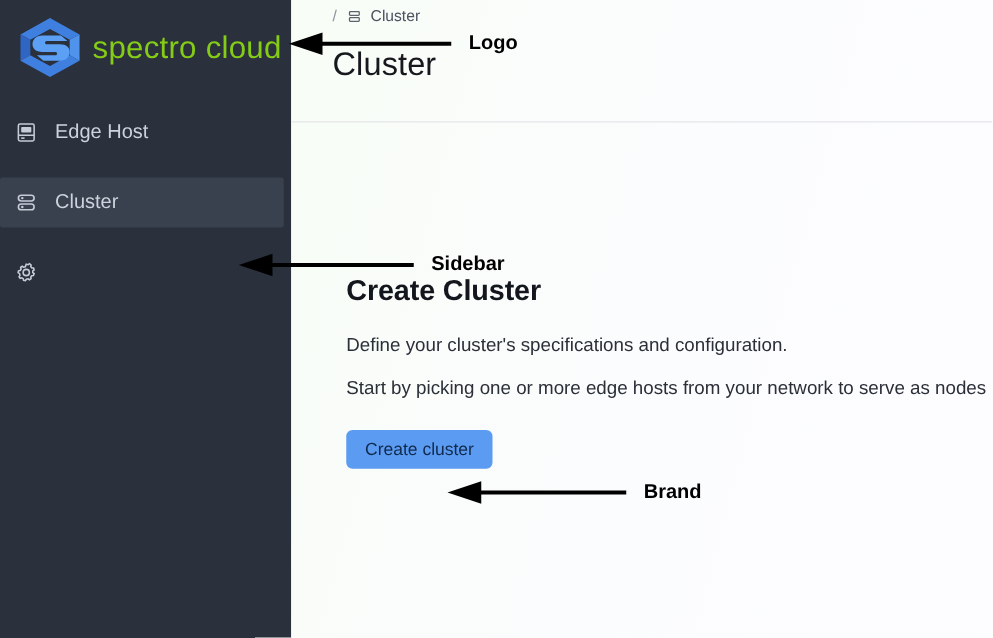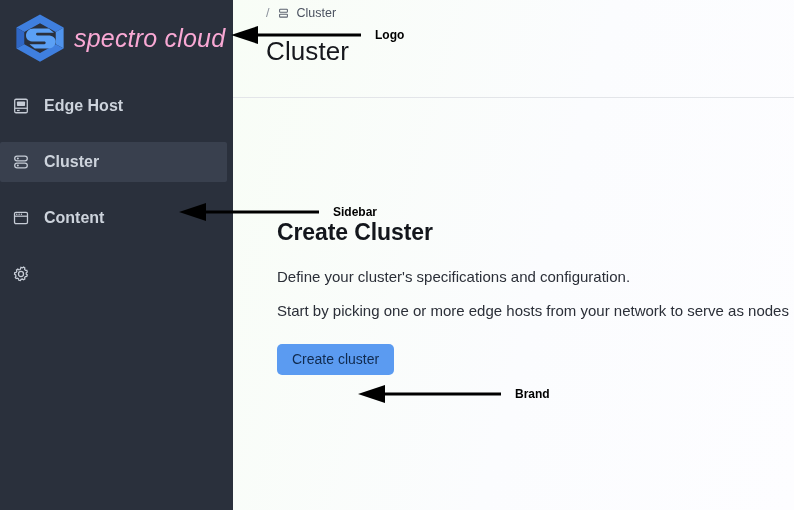--- a/index.html
+++ b/index.html
@@ -37,31 +37,29 @@
     padding-left: 12px;
     box-sizing: border-box;
   }
   .logo-mark {
     width: 56px;
     height: 56px;
     flex: 0 0 56px;
     display: block;
   }
   .logo-text {
-    color: #f9a8d4;
+    color: #84cc16;
     font-size: 25px;
     letter-spacing: 0.2px;
     margin-left: 6px;
     white-space: nowrap;
-    font-style: italic;
   }
 
   .nav {
     margin-top: 10px;
-    font-weight: bold;
   }
   .nav-item {
     height: 40px;
     display: flex;
     align-items: center;
     padding-left: 10px;
     box-sizing: border-box;
     color: #c6ccd6;
     font-size: 16px;
     margin-bottom: 16px;
@@ -167,31 +165,31 @@
   }
 
   
   .annotation {
     position: absolute;
     display: flex;
     align-items: center;
     pointer-events: none;
   }
   .ann-label {
-    font-size: 12px;
+    font-size: 16px;
     font-weight: bold;
     color: #000000;
     white-space: nowrap;
   }
   .ann-arrow {
     display: block;
   }
 
   #ann-logo { left: 228px; top: 23px; }
-  #ann-sidebar { left: 176px; top: 200px; text-align: center; }
+  #ann-sidebar { left: 188px; top: 200px; text-align: center; }
   #ann-brand { left: 355px; top: 382px; text-align: center; }
 </style>
 </head>
 <body>
 
 <div class="app">
 
   <div class="sidebar">
 
     <div class="logo-area">
@@ -225,32 +223,20 @@
           <svg width="18" height="18" viewBox="0 0 20 20" fill="none" stroke="currentColor" stroke-width="1.4">
             <rect x="3" y="3.5" width="14" height="5.2" rx="2.6"></rect>
             <rect x="3" y="11.3" width="14" height="5.2" rx="2.6"></rect>
             <circle cx="6.5" cy="6.1" r="1.1" fill="currentColor" stroke="none"></circle>
             <circle cx="6.5" cy="13.9" r="1.1" fill="currentColor" stroke="none"></circle>
           </svg>
         </span>
         <span class="nav-label">Cluster</span>
       </div>
 
-      <div class="nav-item">
-        <span class="nav-icon">
-          <svg width="18" height="18" viewBox="0 0 20 20" fill="none" stroke="currentColor" stroke-width="1.4">
-            <rect x="2.8" y="3.8" width="14.4" height="12.4" rx="1.5"></rect>
-            <line x1="2.8" y1="8" x2="17.2" y2="8"></line>
-            <circle cx="5.3" cy="5.9" r="0.85" fill="currentColor" stroke="none"></circle>
-            <circle cx="7.9" cy="5.9" r="0.85" fill="currentColor" stroke="none"></circle>
-            <circle cx="10.5" cy="5.9" r="0.85" fill="currentColor" stroke="none"></circle>
-          </svg>
-        </span>
-        <span class="nav-label">Content</span>
-      </div>
 
       <div class="nav-item">
         <span class="nav-icon">
           <svg width="18" height="18" viewBox="0 0 20 20" fill="none" stroke="currentColor" stroke-width="1.4">
             <path d="M10 2.6 L11.7 3.1 L12.9 2.2 L14.3 3.3 L14 4.7 L15 5.9 L16.5 6 L17 7.7 L15.8 8.6 L15.8 10.1 L17 11 L16.4 12.7 L14.9 12.8 L14 14 L14.3 15.4 L12.8 16.4 L11.6 15.6 L10.1 16 L9.3 17.3 L7.6 17 L7.3 15.5 L6 14.7 L4.6 15.1 L3.6 13.7 L4.4 12.5 L4.1 11 L2.8 10.2 L3.1 8.5 L4.6 8.2 L5.4 6.9 L5 5.5 L6.4 4.5 L7.6 5.3 L9.1 5 Z"></path>
             <circle cx="10" cy="10" r="2.8"></circle>
           </svg>
         </span>
       </div>
 

